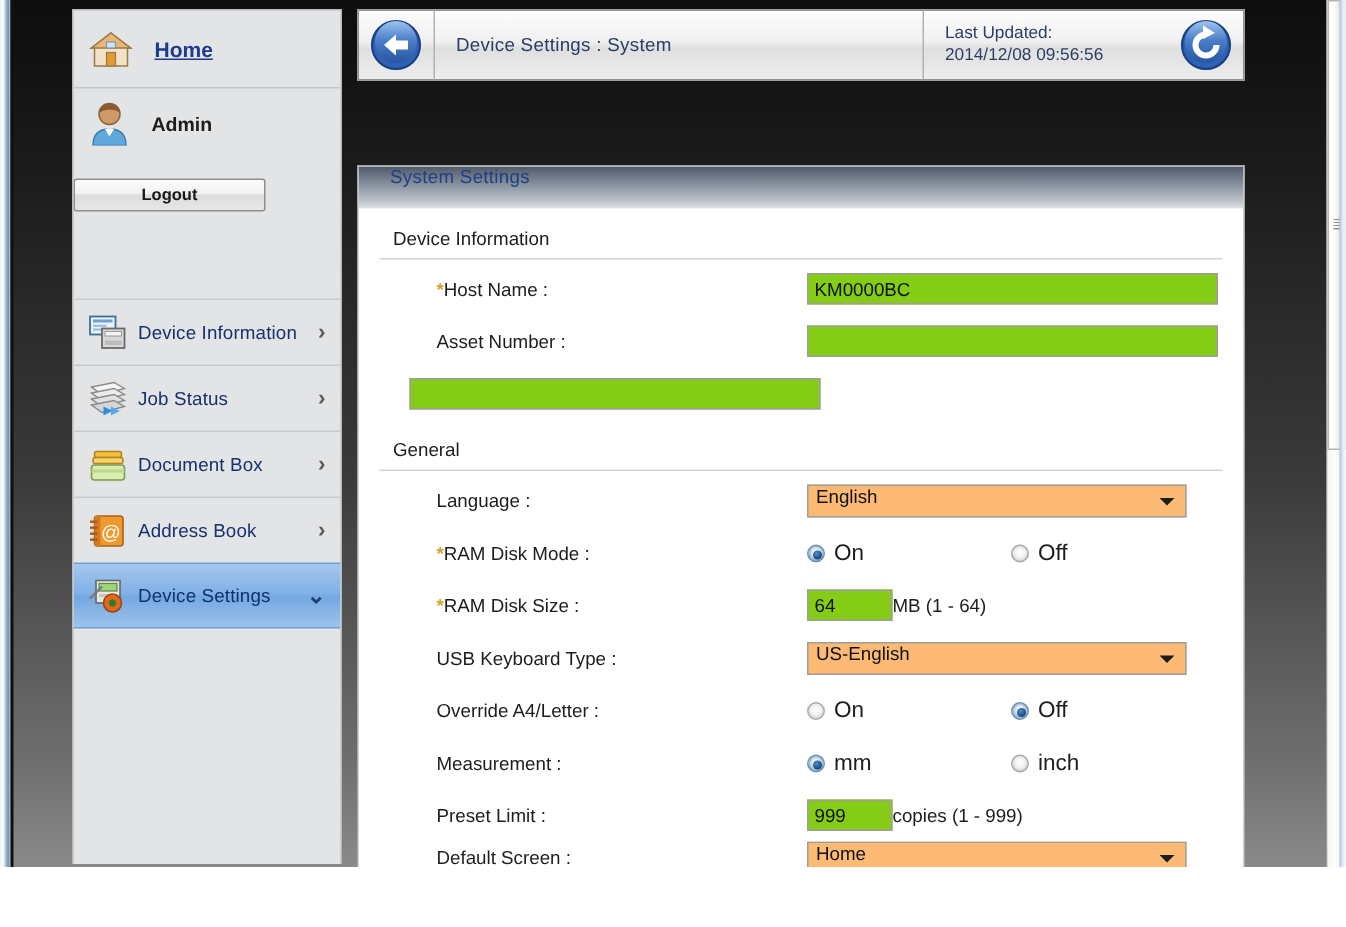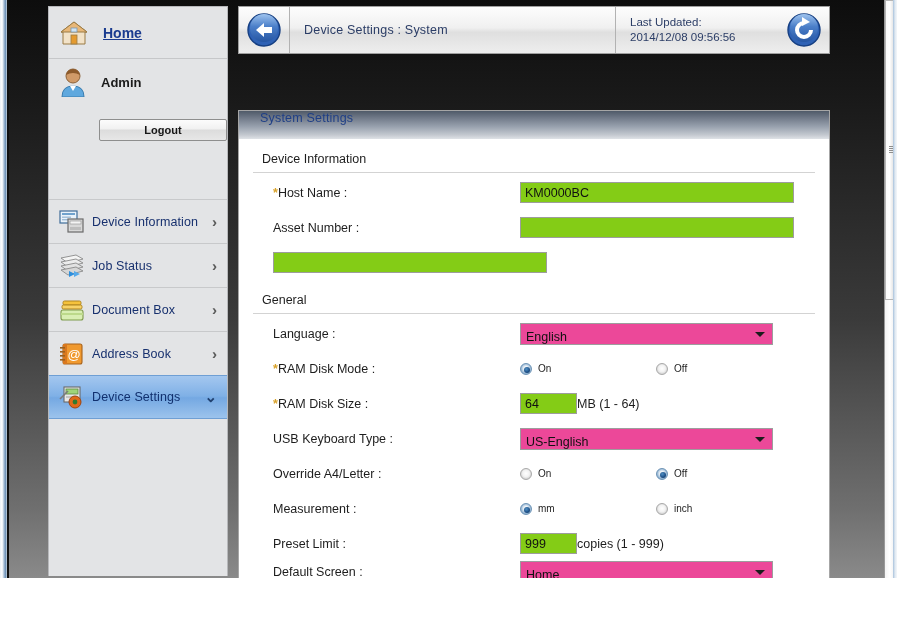--- a/index.html
+++ b/index.html
@@ -112,21 +112,21 @@
   }
   .admin-label {
     color: #1b1b1b;
     font-size: 13px;
     font-weight: bold;
     margin-left: 14px;
   }
 
   .logout-wrap {
     display: flex;
-    justify-content: flex-end;
+    justify-content: flex-start;
     padding-top: 14px;
     padding-bottom: 10px;
   }
   .logout-btn {
     width: 128px;
     height: 22px;
     font-size: 11px;
     font-weight: bold;
     color: #171717;
     background: linear-gradient(to bottom, #fcfcfc 0%, #f1f1f1 45%, #dcdcdc 50%, #e7e7e7 100%);
@@ -298,20 +298,21 @@
     align-items: center;
     min-height: 35px;
     padding-left: 20px;
   }
   .row .lbl {
     width: 247px;
     font-size: 12.5px;
     color: #1d1d1d;
     flex: 0 0 auto;
     position: relative;
+    margin-left: 18px;
   }
   .req {
     color: #d9a22a;
     font-weight: bold;
   }
   .row .ctl {
     flex: 1;
     display: flex;
     align-items: center;
   }
@@ -326,25 +327,25 @@
     padding: 0 4px;
   }
   input.wide { width: 274px; }
   input.small { width: 57px; }
 
   .sel {
     position: relative;
     width: 253px;
     height: 22px;
     border: 1px solid #9d9d9d;
-    background: #ec4899;
+    background: #fdba74;
     font-size: 12.5px;
     color: #111;
     display: flex;
-    align-items: flex-end;
+    align-items: flex-start;
     padding-left: 5px;
     cursor: pointer;
   }
   .sel .arw {
     position: absolute;
     right: 7px; top: 8px;
     width: 0; height: 0;
     border-left: 5px solid transparent;
     border-right: 5px solid transparent;
     border-top: 5px solid #1c1c1c;
@@ -377,21 +378,21 @@
   }
   .rdo.on::after {
     content: "";
     position: absolute;
     left: 3px; top: 3px;
     width: 6px; height: 6px;
     border-radius: 50%;
     background: radial-gradient(circle at 40% 35%, #4f8fc4 0%, #1d4f86 60%, #0d2f59 100%);
   }
   .radio-opt .rlabel {
-    font-size: 10px;
+    font-size: 15px;
     color: #1d1d1d;
   }
 
   .row.partial {
     min-height: 22px;
     overflow: hidden;
   }
   .row.partial .lbl { color: #1d1d1d; }
 </style>
 </head>

